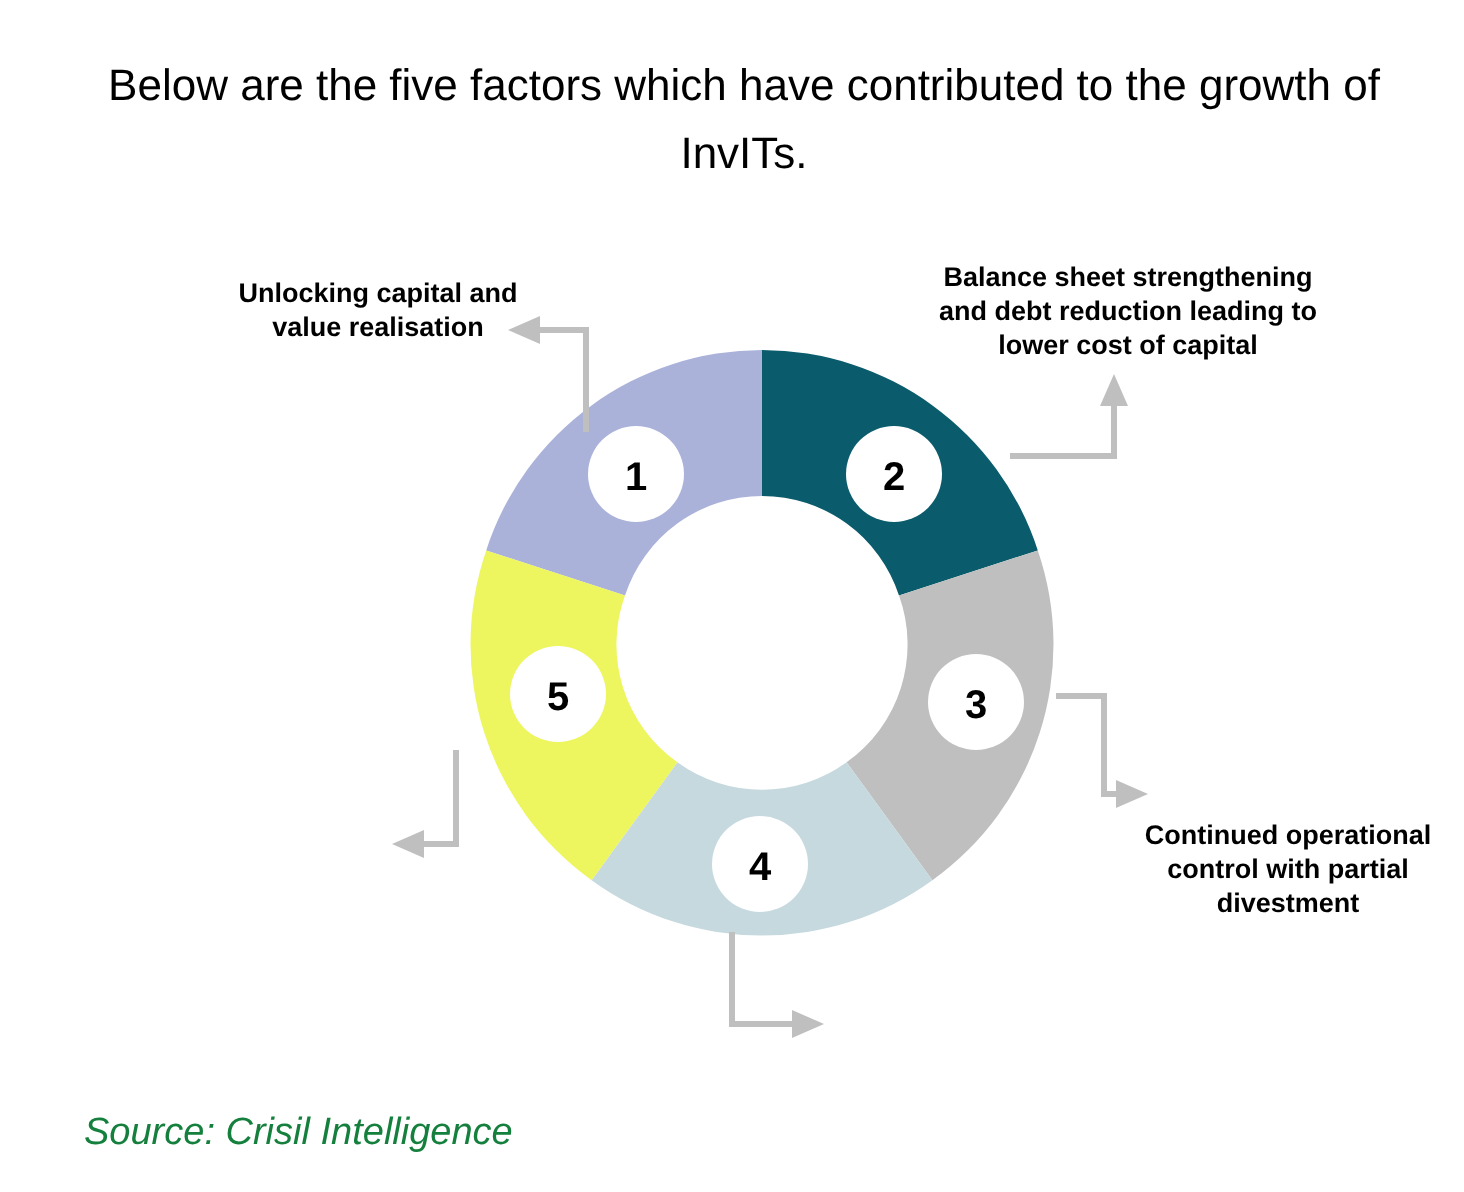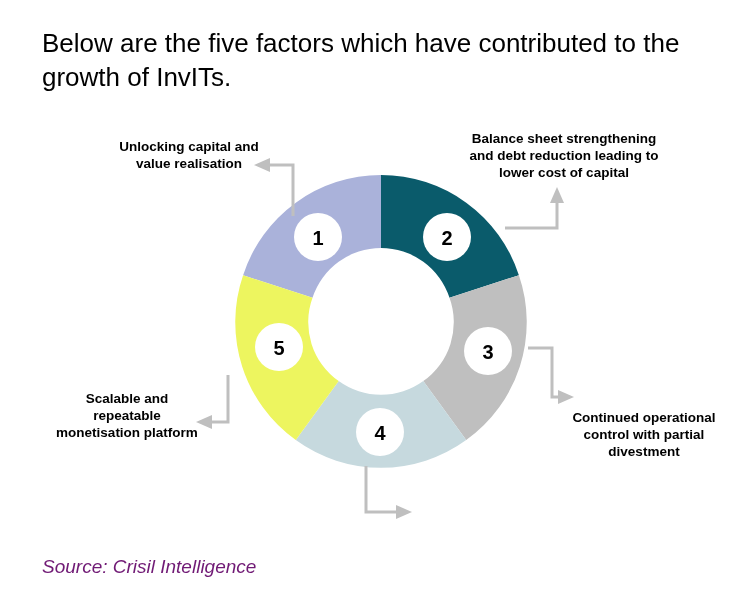--- a/index.html
+++ b/index.html
@@ -15,32 +15,33 @@
     width: 732px;
     height: 596px;
     background: #ffffff;
     overflow: hidden;
   }
   #title {
     position: absolute;
     left: 42px;
     top: 26px;
     width: 660px;
-    font-size: 26px;
+    font-size: 22px;
     line-height: 34px;
     color: #000000;
     font-weight: 400;
+    text-align: center;
   }
   #source {
     position: absolute;
     left: 42px;
     top: 556px;
     font-size: 19px;
     font-style: italic;
-    color: #701a75;
+    color: #15803d;
     font-weight: 400;
   }
   #diagram {
     position: absolute;
     left: 0;
     top: 0;
     width: 732px;
     height: 596px;
   }
   .label {
@@ -140,17 +141,16 @@
       <text class="badge-num" x="380" y="440" text-anchor="middle">4</text>
 
       <circle cx="279" cy="347" r="24" fill="#ffffff"></circle>
       <text class="badge-num" x="279" y="355" text-anchor="middle">5</text>
     </g>
   </svg>
 
   <div class="label" id="label-2">Balance sheet strengthening and debt reduction leading to lower cost of capital</div>
   <div class="label" id="label-1">Unlocking capital and value realisation</div>
   <div class="label" id="label-3">Continued operational control with partial divestment</div>
-  <div class="label" id="label-5">Scalable and repeatable monetisation platform</div>
 
   <div id="source">Source: Crisil Intelligence</div>
 
 </div>
 
 </body></html>

